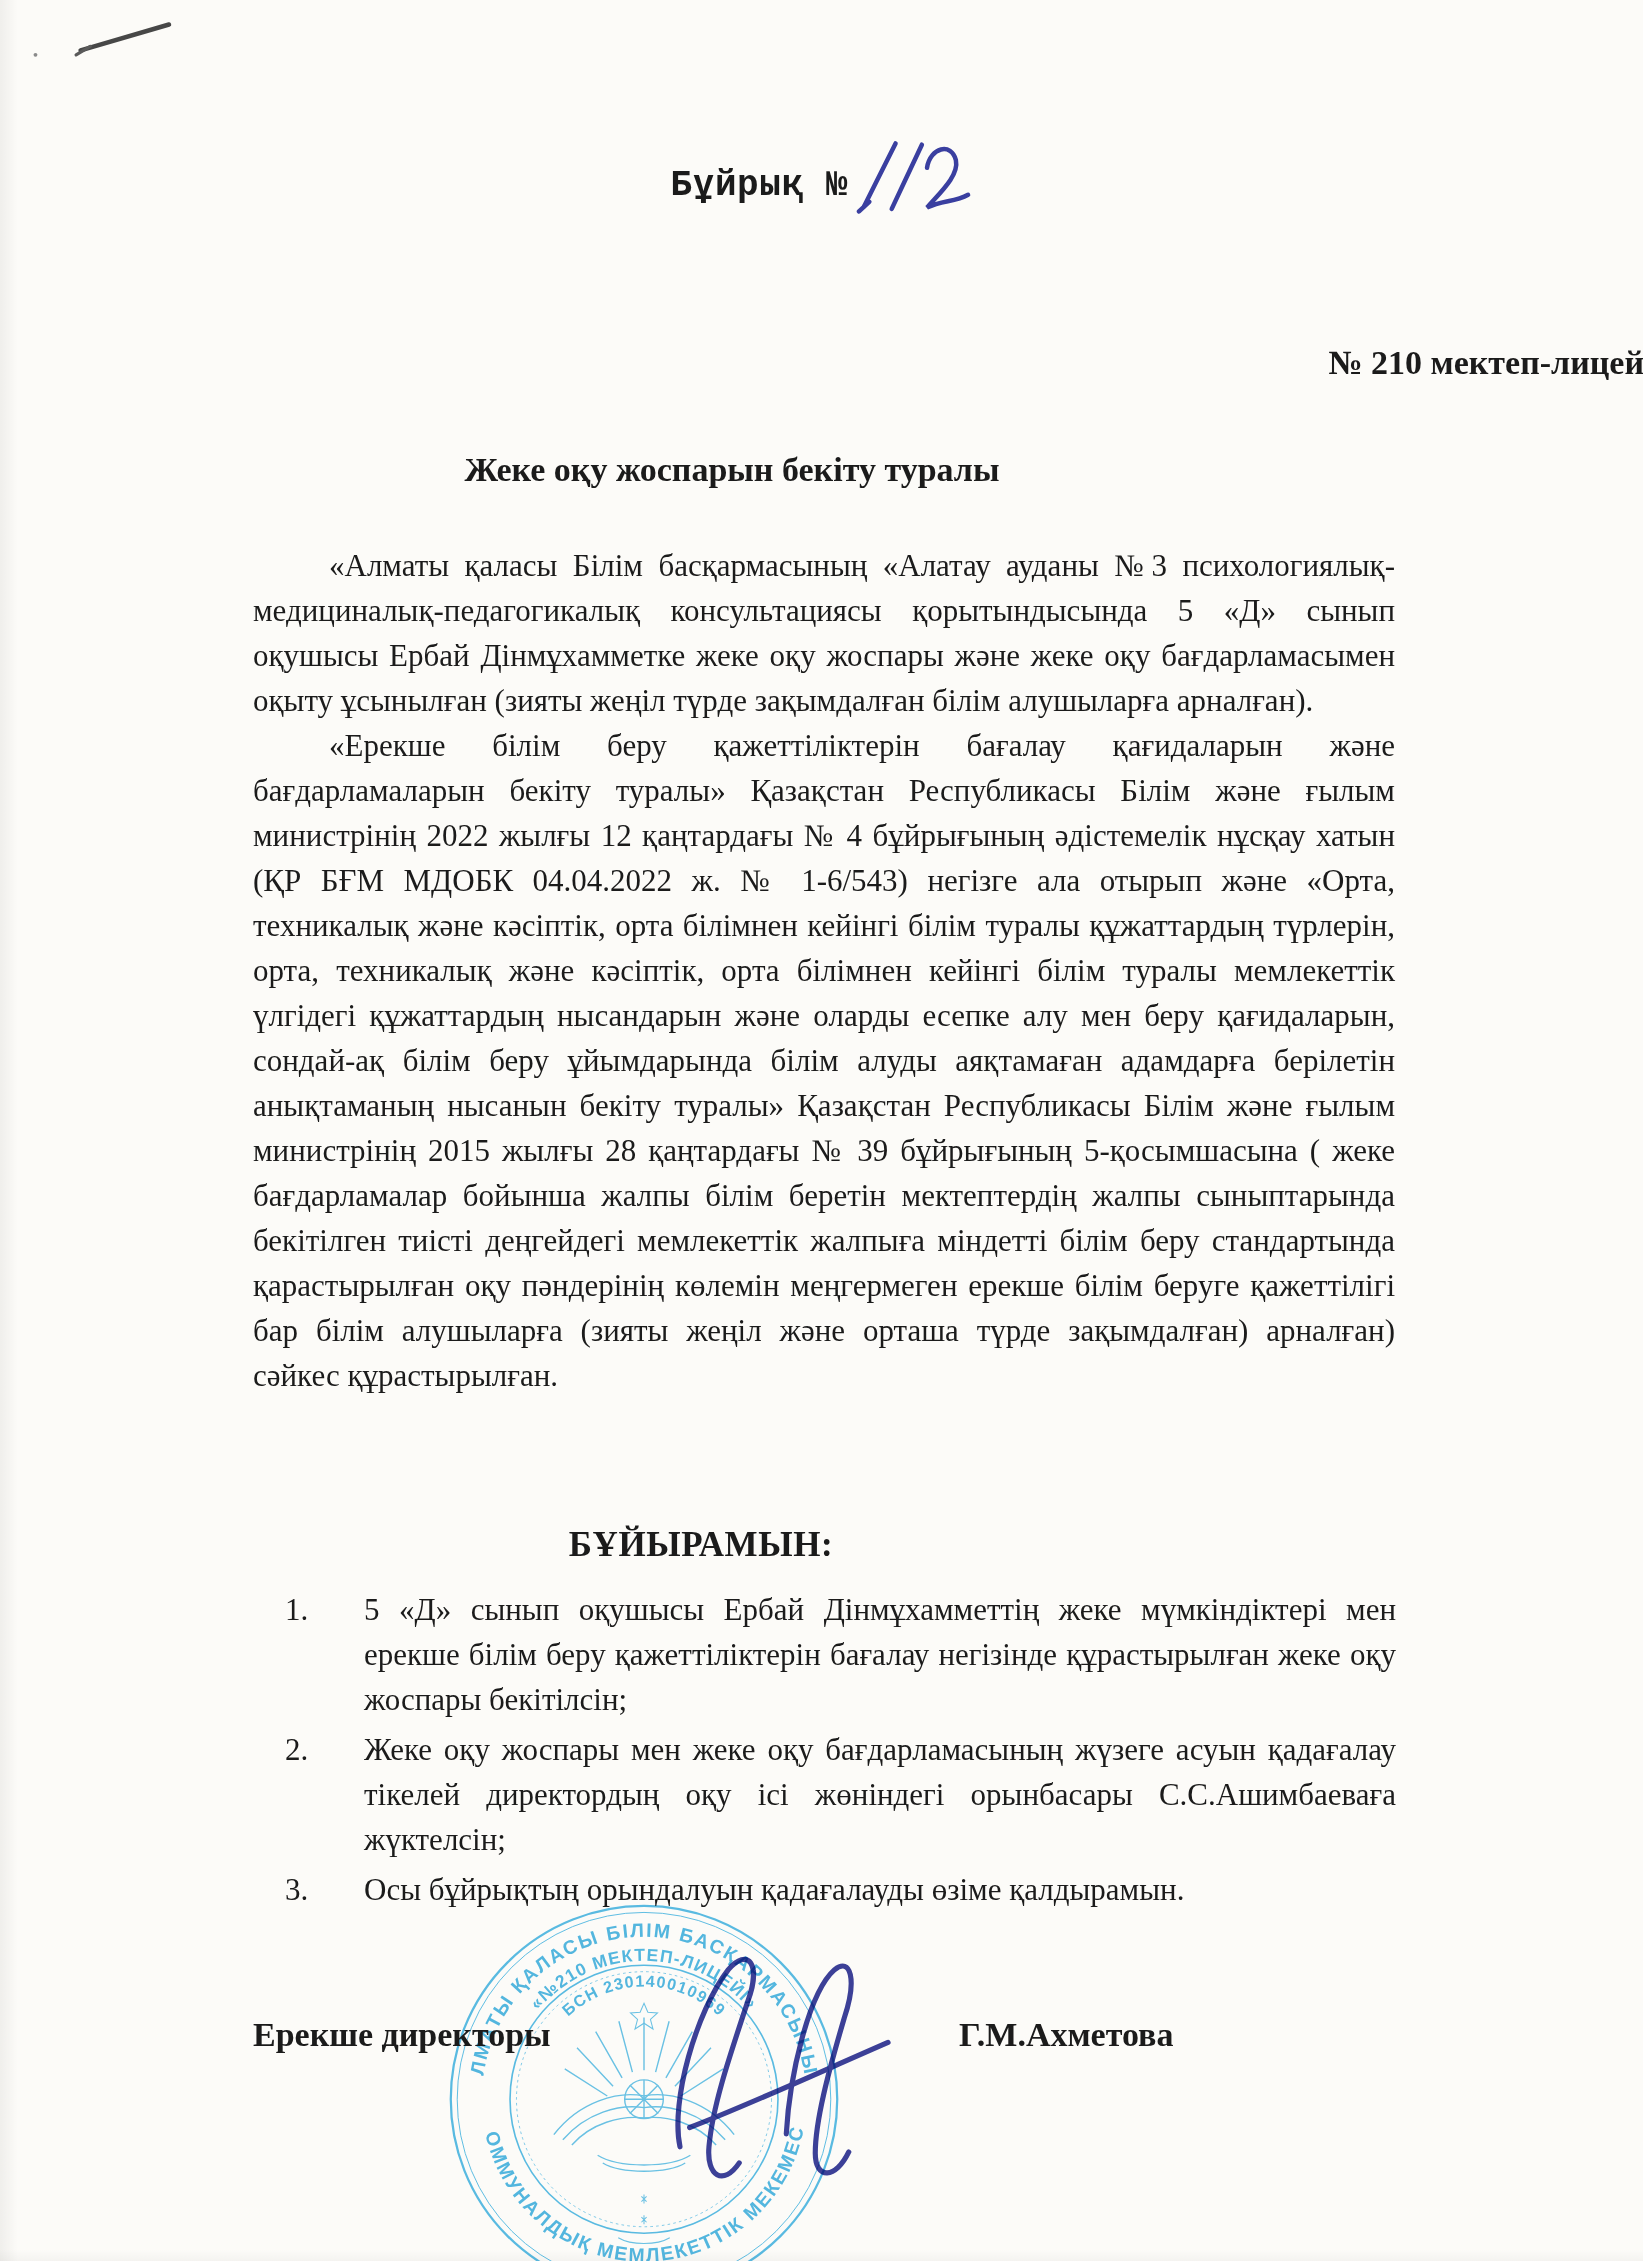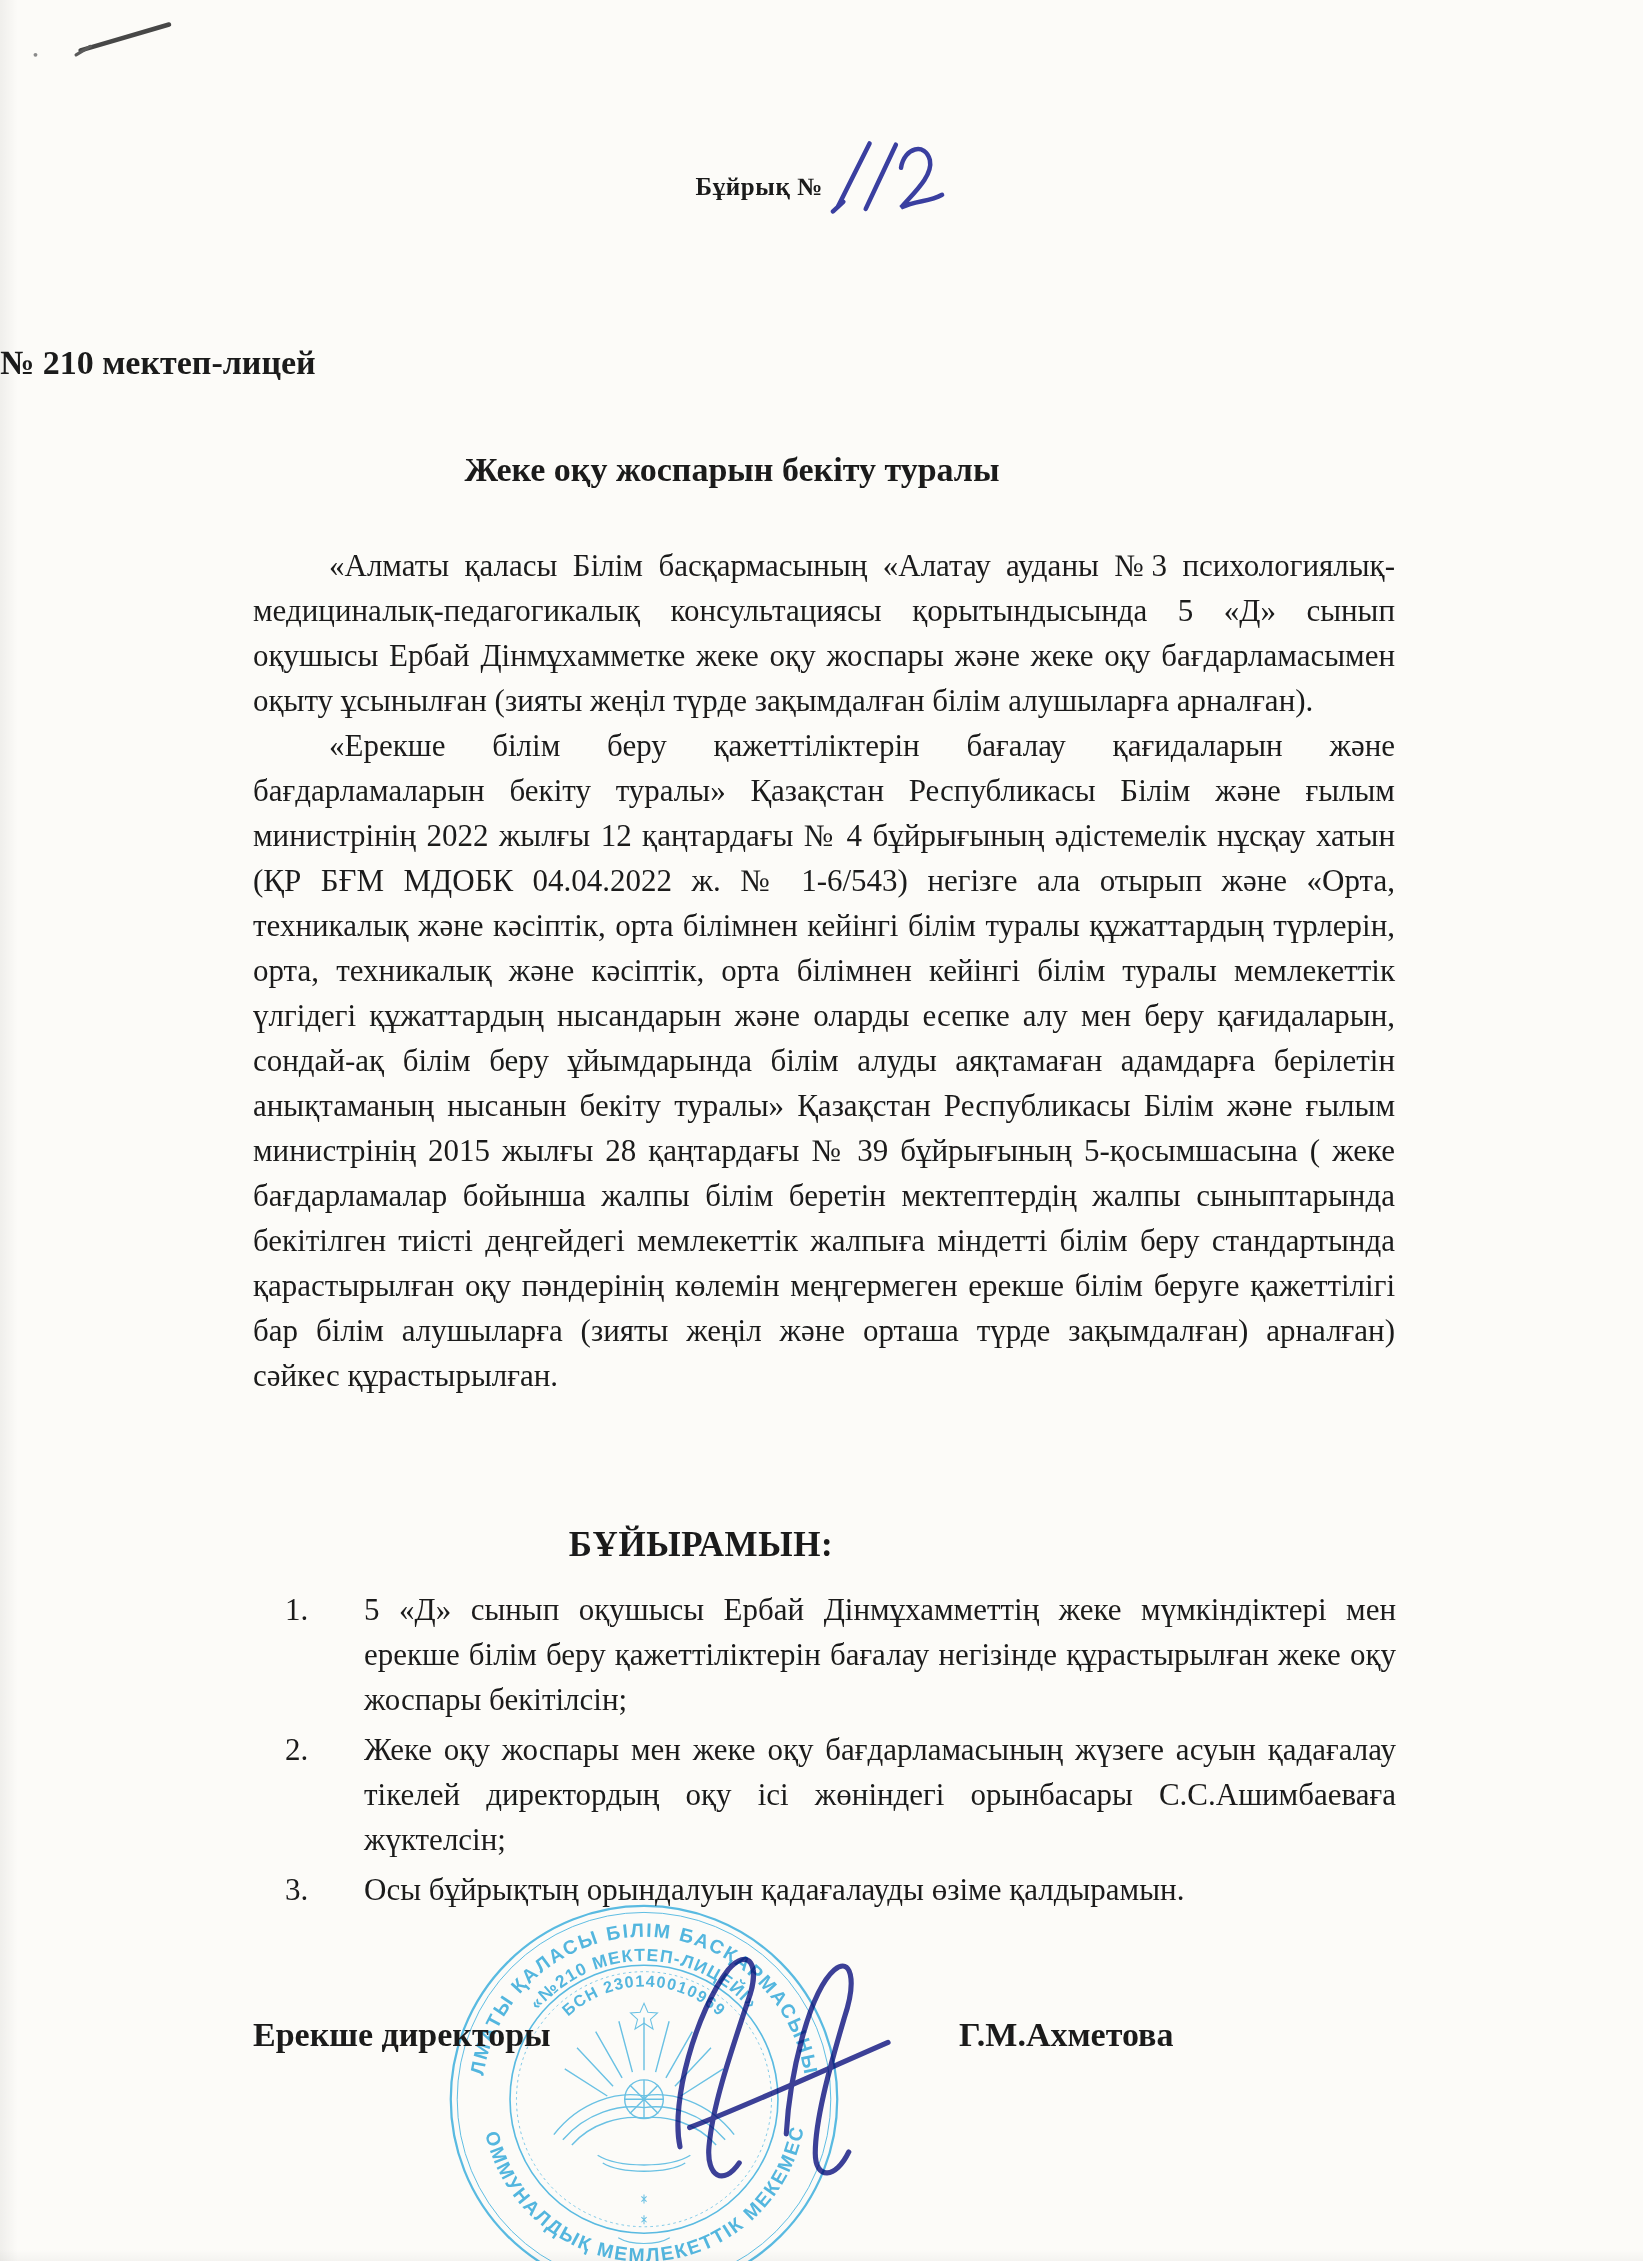--- a/index.html
+++ b/index.html
@@ -10,32 +10,33 @@
     color:#1b1b1b; overflow:hidden;
   }
   .page::before{ 
     content:""; position:absolute; inset:0;
     background:linear-gradient(90deg, rgba(0,0,0,.05) 0px, rgba(0,0,0,0) 18px),
                linear-gradient(0deg, rgba(0,0,0,.03) 0px, rgba(0,0,0,0) 11.6px);
     pointer-events:none;
   }
   .order-title{
     position:absolute; top:137px; left:0; width:1644px;
-    text-align:center; font-size:25px; font-weight:bold; letter-spacing:0.6px;
+    text-align:center; font-size:36px; font-weight:bold; letter-spacing:0.6px;
     white-space:nowrap;
+    font-family:Liberation Mono, monospace;
   }
   .hand-number{ display:inline-block; vertical-align:-19.3px; margin-left:6.4px; }
   .date-row{
     position:absolute; top:202px; left:253px; width:1092px;
     display:flex; justify-content:space-between;
     font-size:32px; font-weight:bold;
   }
   .school-line{
     position:absolute; top:344px; left:0; width:1644px;
-    text-align:left; font-size:34px; font-weight:bold;
+    text-align:right; font-size:34px; font-weight:bold;
   }
   .subject-line{
     position:absolute; top:451px; left:0; width:1464px;
     text-align:center; font-size:34px; font-weight:bold;
   }
   .flow{
     position:absolute; top:543px; left:253px; width:1142px;
     font-size:31px; line-height:45px; text-align:justify;
   }
   .flow p{ margin:0; text-indent:76px; }

